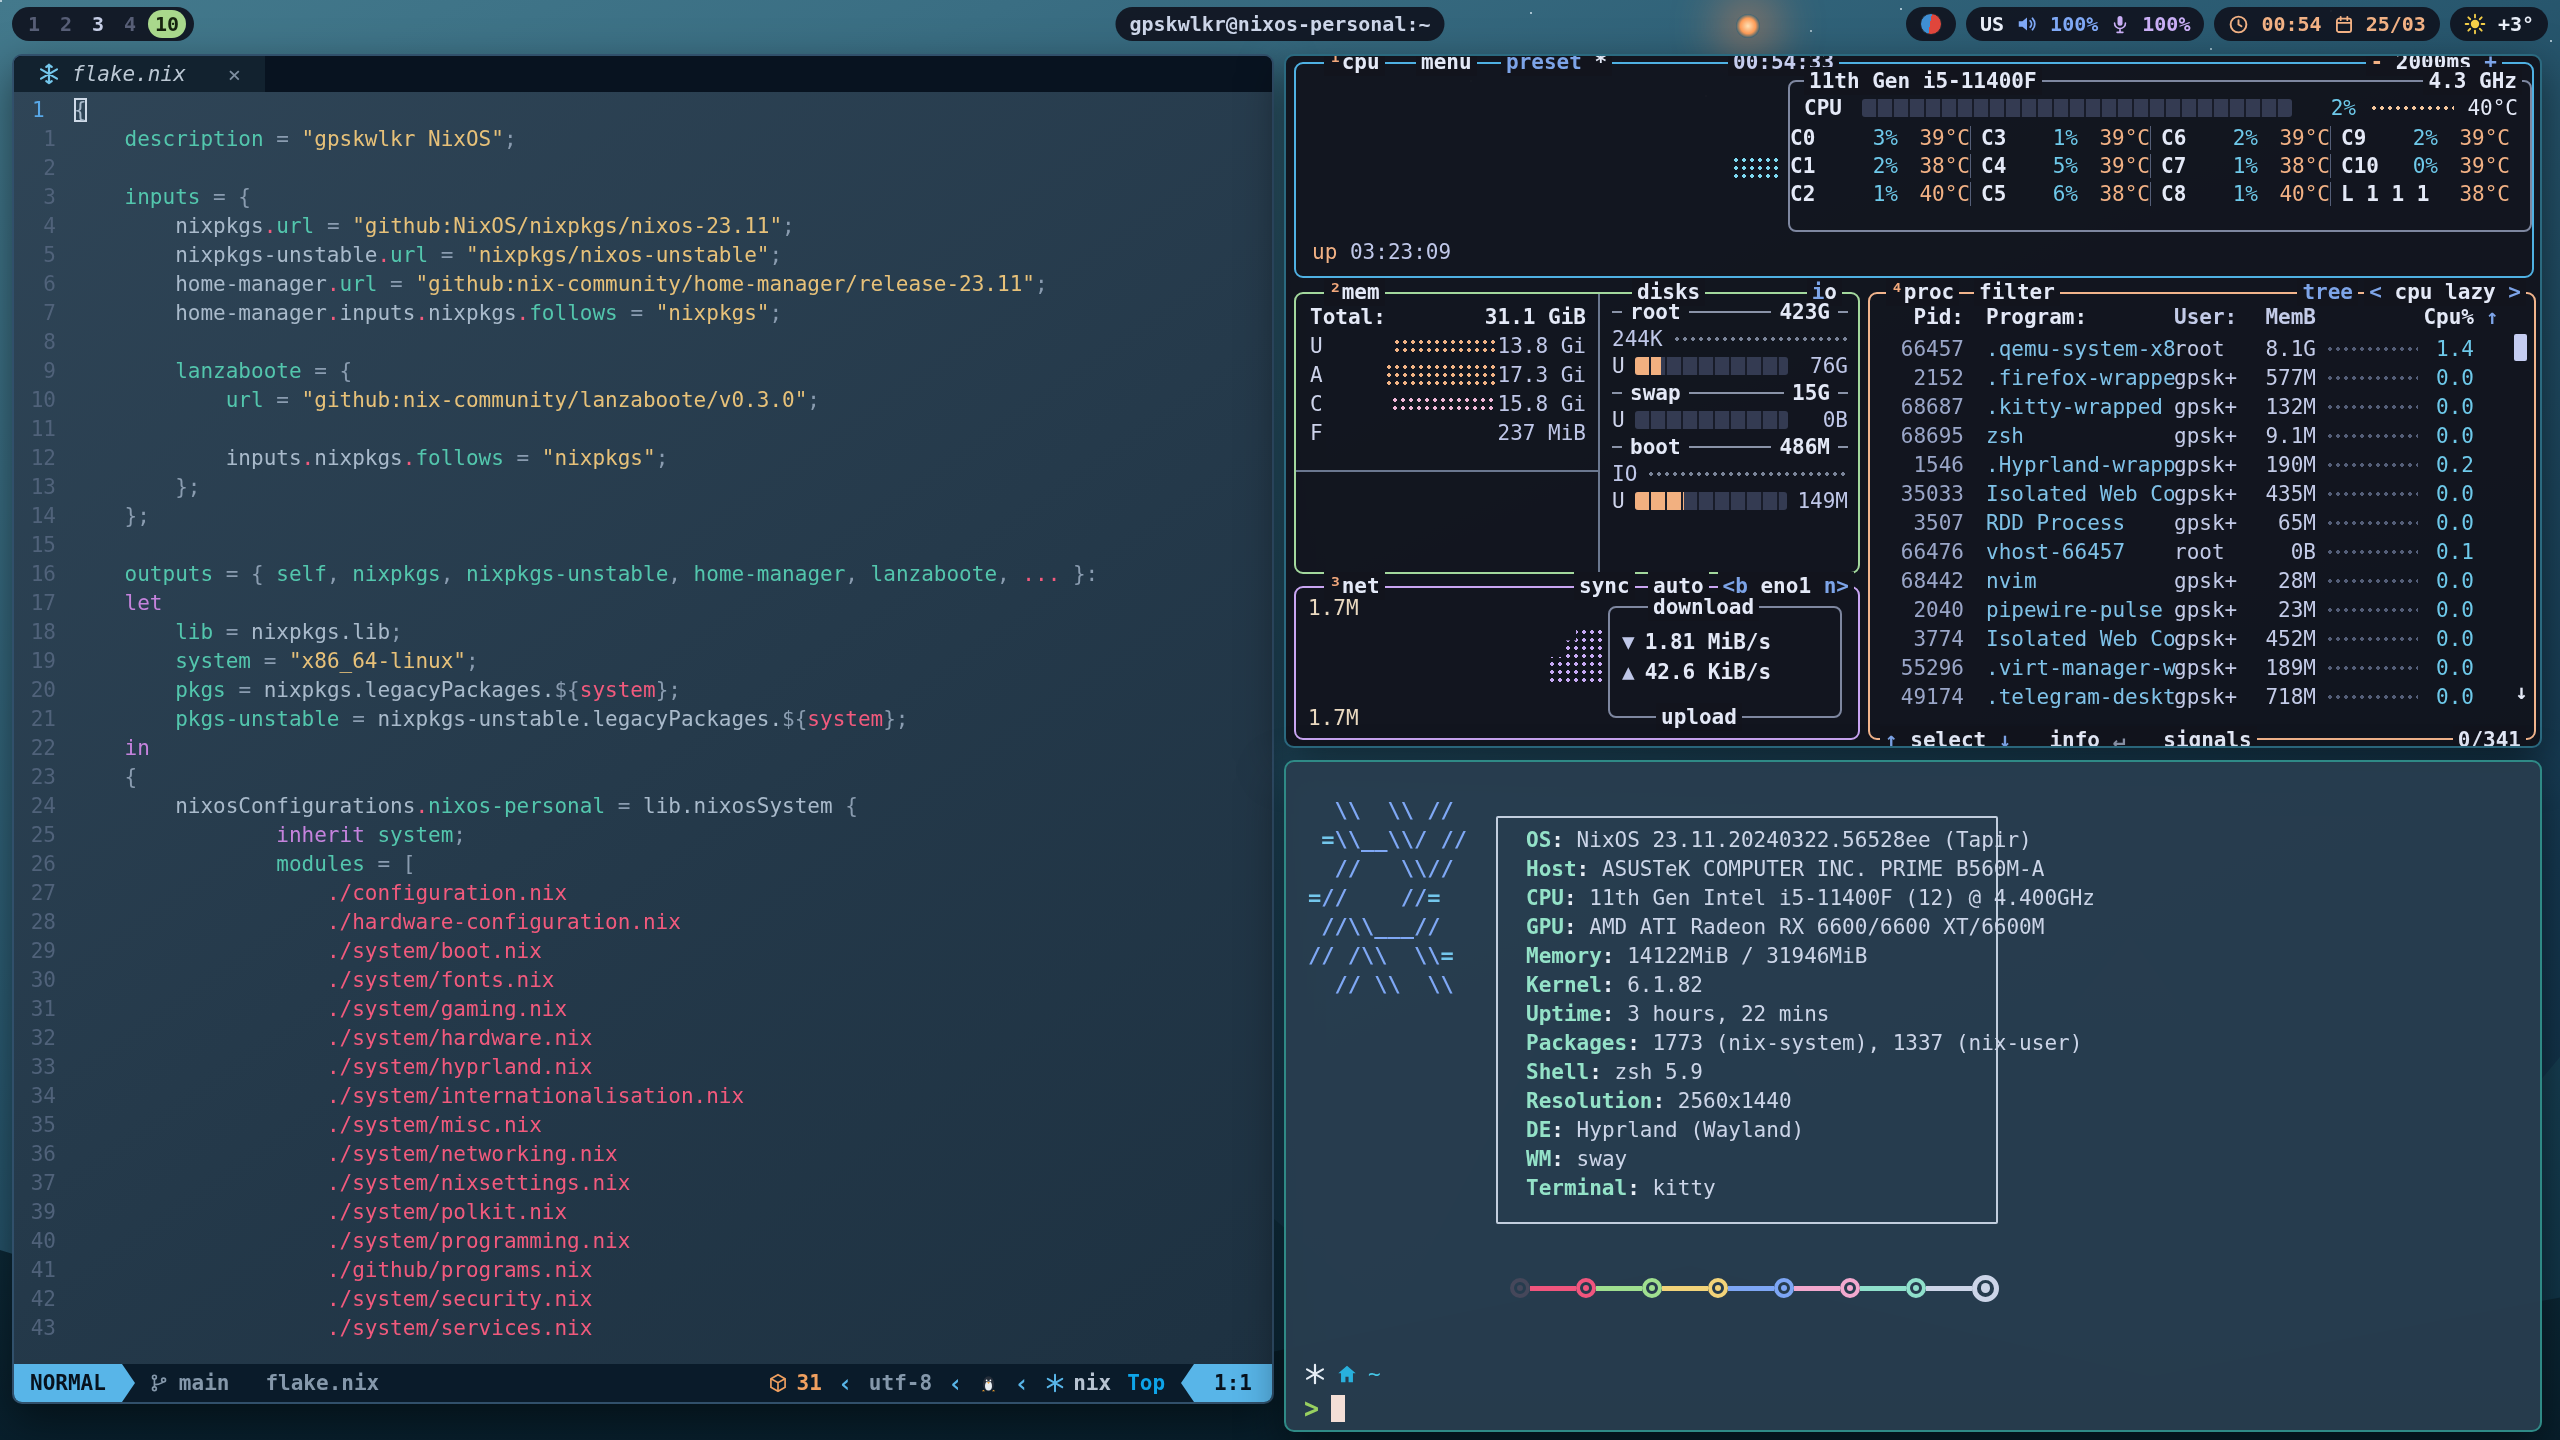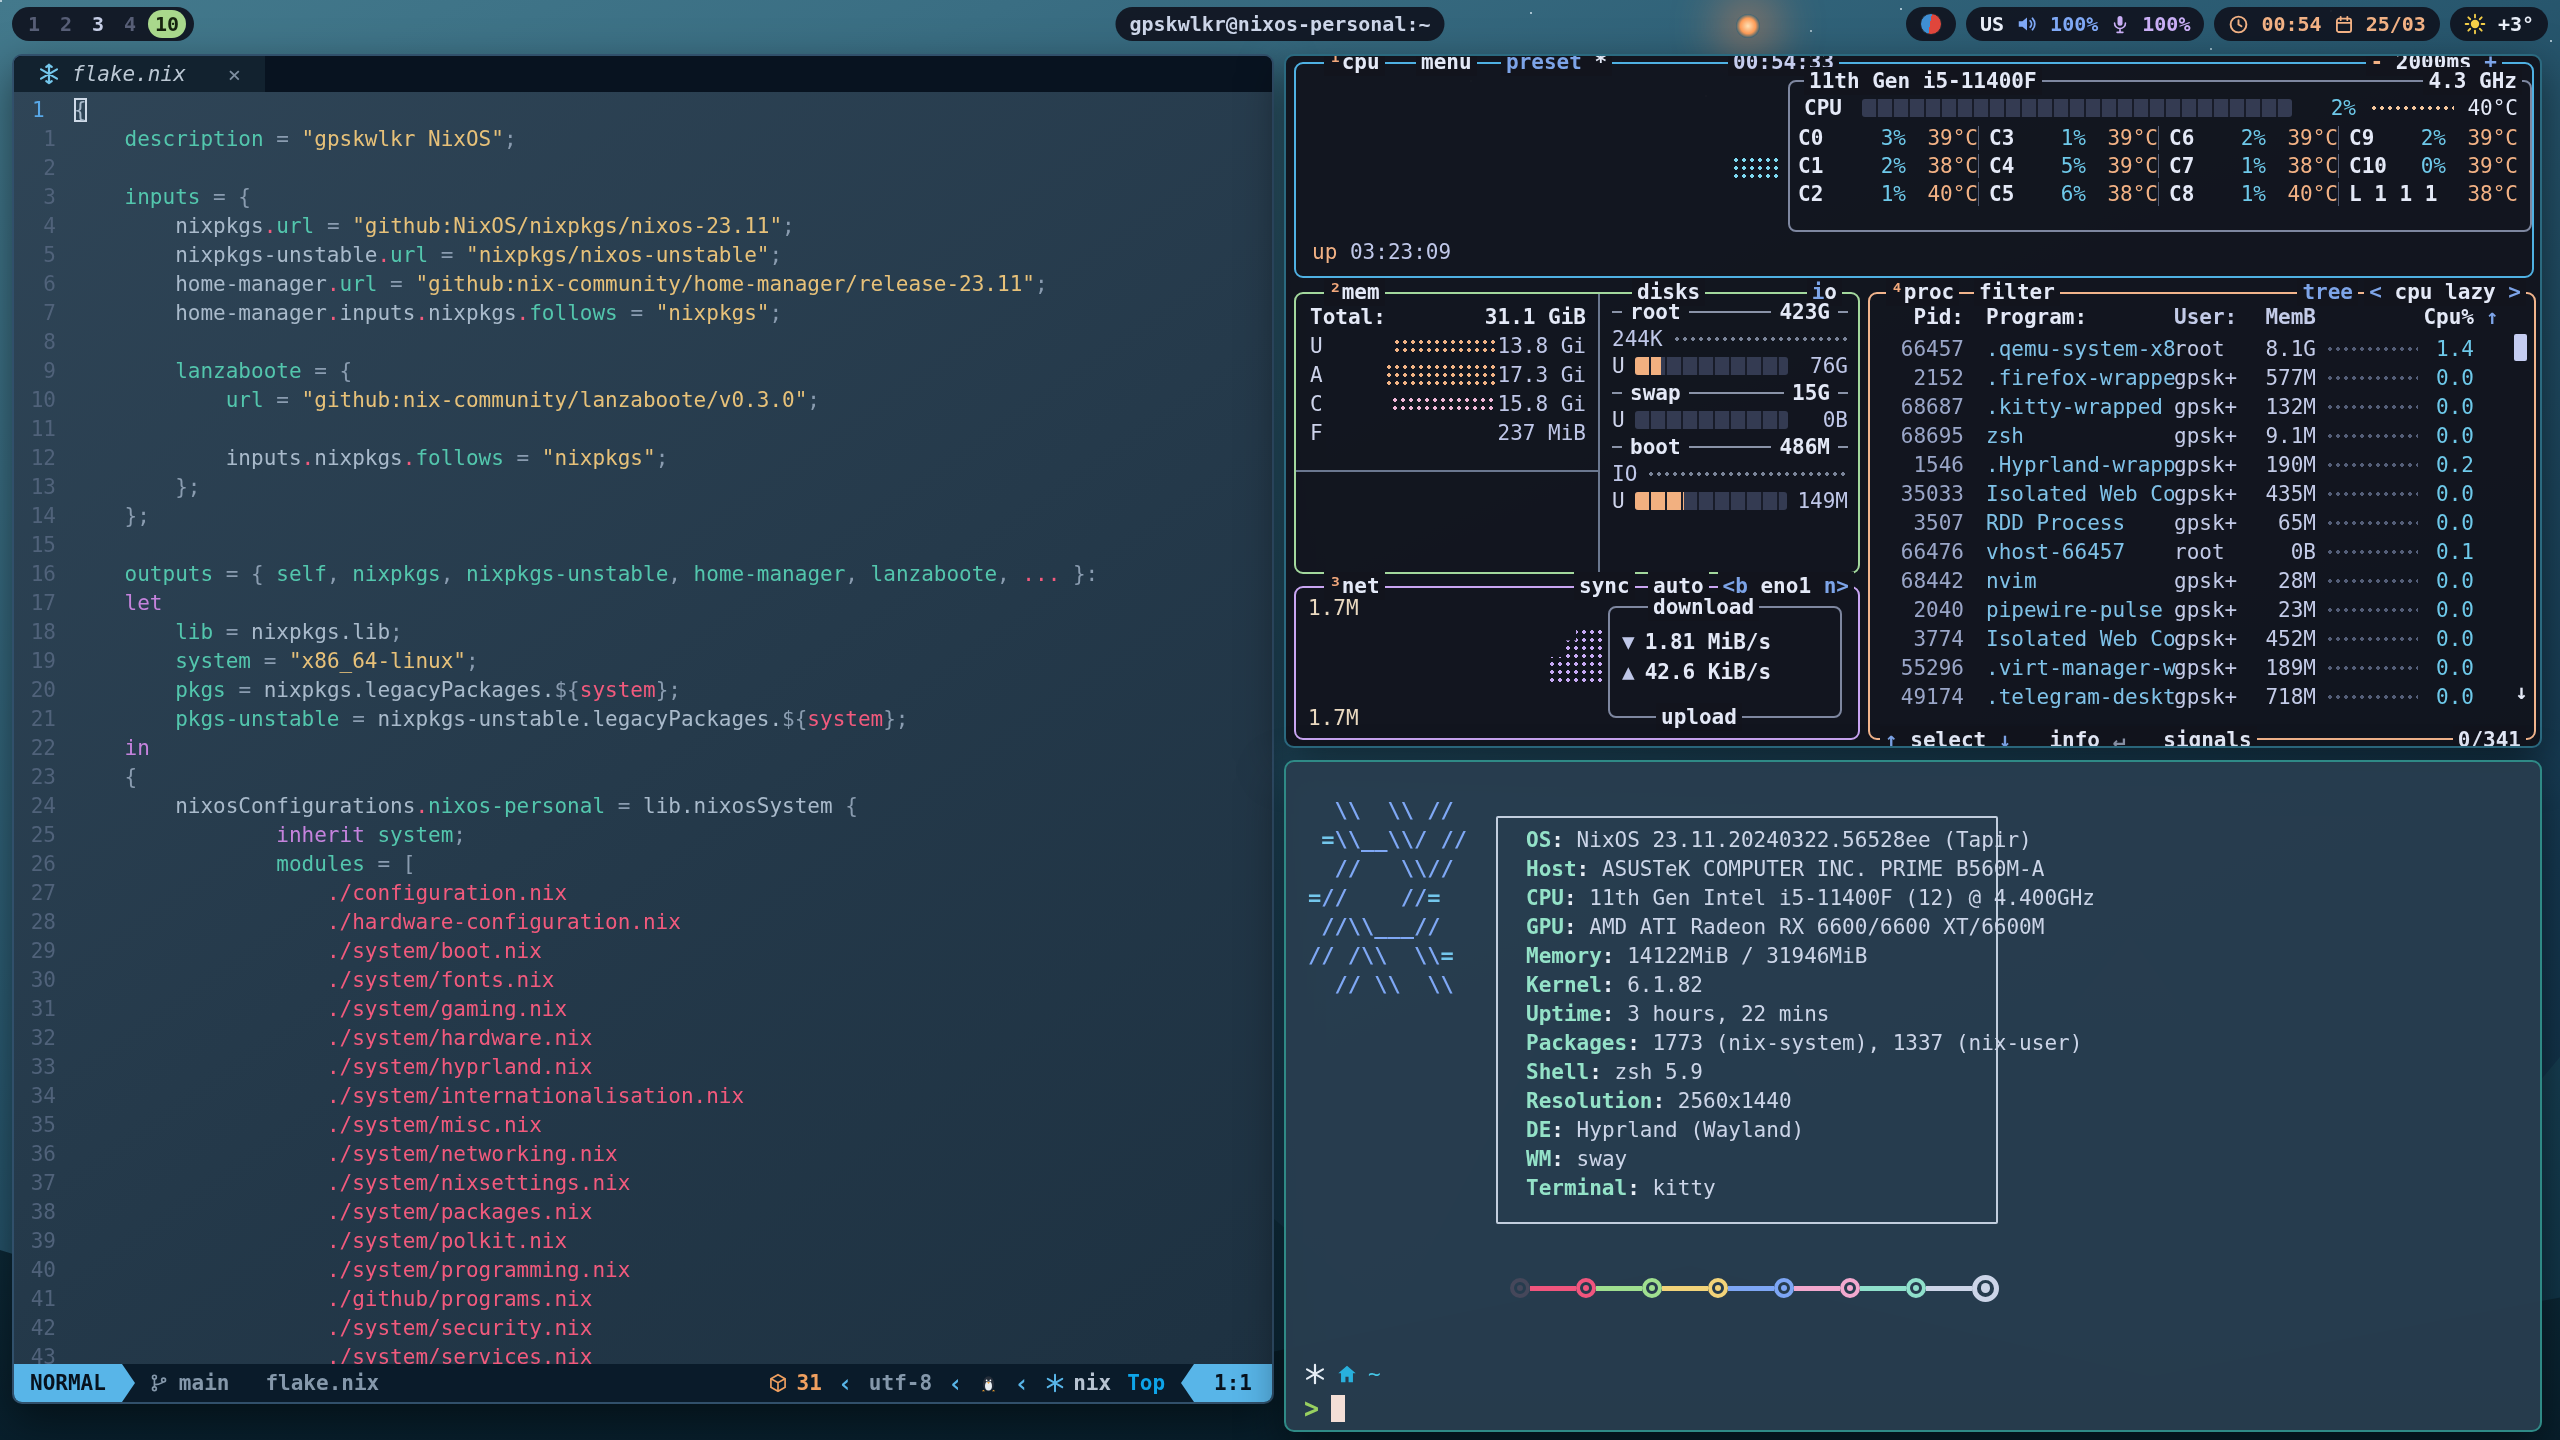--- a/index.html
+++ b/index.html
@@ -260,21 +260,20 @@
       <div class="cline"><span class="ln">28</span><span class="ct"><span class="tk-d">                    </span><span class="tk-r">./hardware-configuration.nix</span></span></div>
       <div class="cline"><span class="ln">29</span><span class="ct"><span class="tk-d">                    </span><span class="tk-r">./system/boot.nix</span></span></div>
       <div class="cline"><span class="ln">30</span><span class="ct"><span class="tk-d">                    </span><span class="tk-r">./system/fonts.nix</span></span></div>
       <div class="cline"><span class="ln">31</span><span class="ct"><span class="tk-d">                    </span><span class="tk-r">./system/gaming.nix</span></span></div>
       <div class="cline"><span class="ln">32</span><span class="ct"><span class="tk-d">                    </span><span class="tk-r">./system/hardware.nix</span></span></div>
       <div class="cline"><span class="ln">33</span><span class="ct"><span class="tk-d">                    </span><span class="tk-r">./system/hyprland.nix</span></span></div>
       <div class="cline"><span class="ln">34</span><span class="ct"><span class="tk-d">                    </span><span class="tk-r">./system/internationalisation.nix</span></span></div>
       <div class="cline"><span class="ln">35</span><span class="ct"><span class="tk-d">                    </span><span class="tk-r">./system/misc.nix</span></span></div>
       <div class="cline"><span class="ln">36</span><span class="ct"><span class="tk-d">                    </span><span class="tk-r">./system/networking.nix</span></span></div>
       <div class="cline"><span class="ln">37</span><span class="ct"><span class="tk-d">                    </span><span class="tk-r">./system/nixsettings.nix</span></span></div>
-      <div class="cline"><span class="ln">38</span><span class="ct"><span class="tk-d">                    </span><span class="tk-r">./system/packages.nix</span></span></div>
       <div class="cline"><span class="ln">39</span><span class="ct"><span class="tk-d">                    </span><span class="tk-r">./system/polkit.nix</span></span></div>
       <div class="cline"><span class="ln">40</span><span class="ct"><span class="tk-d">                    </span><span class="tk-r">./system/programming.nix</span></span></div>
       <div class="cline"><span class="ln">41</span><span class="ct"><span class="tk-d">                    </span><span class="tk-r">./github/programs.nix</span></span></div>
       <div class="cline"><span class="ln">42</span><span class="ct"><span class="tk-d">                    </span><span class="tk-r">./system/security.nix</span></span></div>
       <div class="cline"><span class="ln">43</span><span class="ct"><span class="tk-d">                    </span><span class="tk-r">./system/services.nix</span></span></div>
     </div>
 
   <div class="statusline">
     <div class="sl-mode">NORMAL</div>
     <div class="arr-r"></div>
@@ -347,21 +346,21 @@
     <div class="inbox cpuin">
       <div class="btitle" style="left:14px;top:-15px">11th Gen i5-11400F</div>
       <div class="btitle" style="right:8px;top:-15px">4.3 GHz</div>
       <div class="cpurow" style="top:12px">
         <span class="cn">CPU</span>
         <span class="bar" style="width:430px"></span>
         <span class="cp" style="flex:0 0 64px">2%</span>
         <span class="dotpat" style="width:84px;height:8px;margin-left:14px;--dc:#f2c49a"></span>
         <span style="flex:1;text-align:right;color:#e4e9f7">40°C</span>
       </div>
-      <div id="coregrid" style="position:absolute;left:8px;top:42px;right:10px">
+      <div id="coregrid" style="position:absolute;left:0;top:42px;right:10px">
           <div class="corerow">
             <div class="corecell">
               <span class="cn">C0</span>
               <span class="cp">3%</span>
               <span class="ctp">39°C</span>
             </div>
             <div class="corecell">
               <span class="cn">C3</span>
               <span class="cp">1%</span>
               <span class="ctp">39°C</span>

